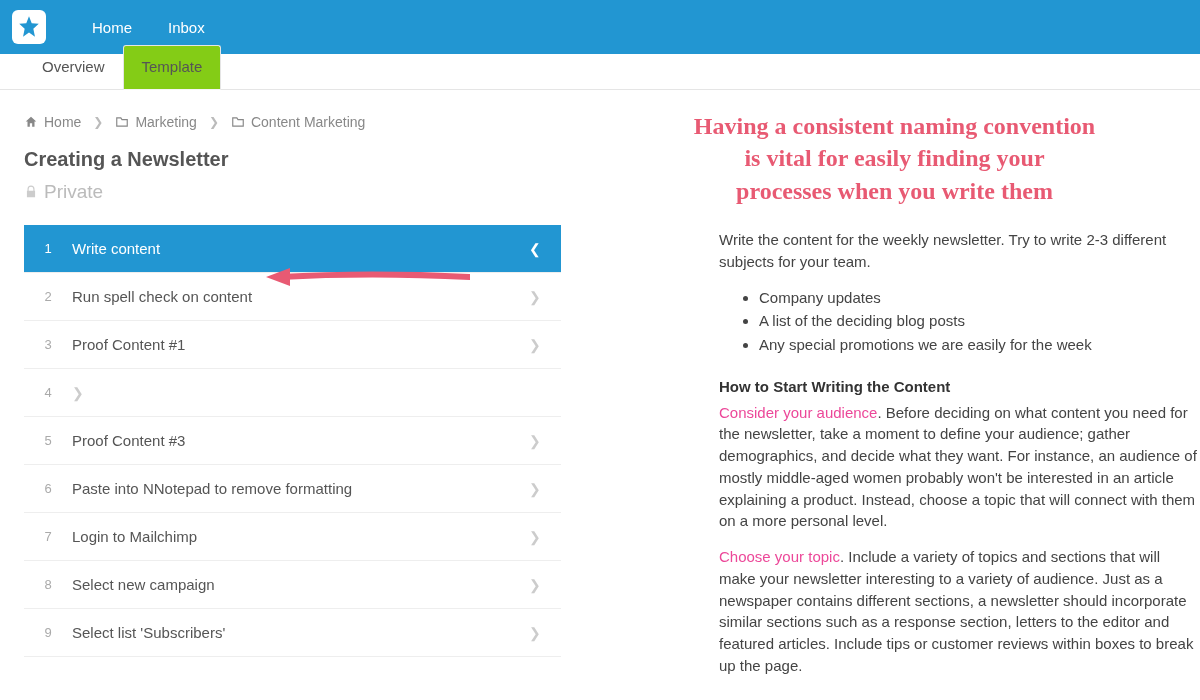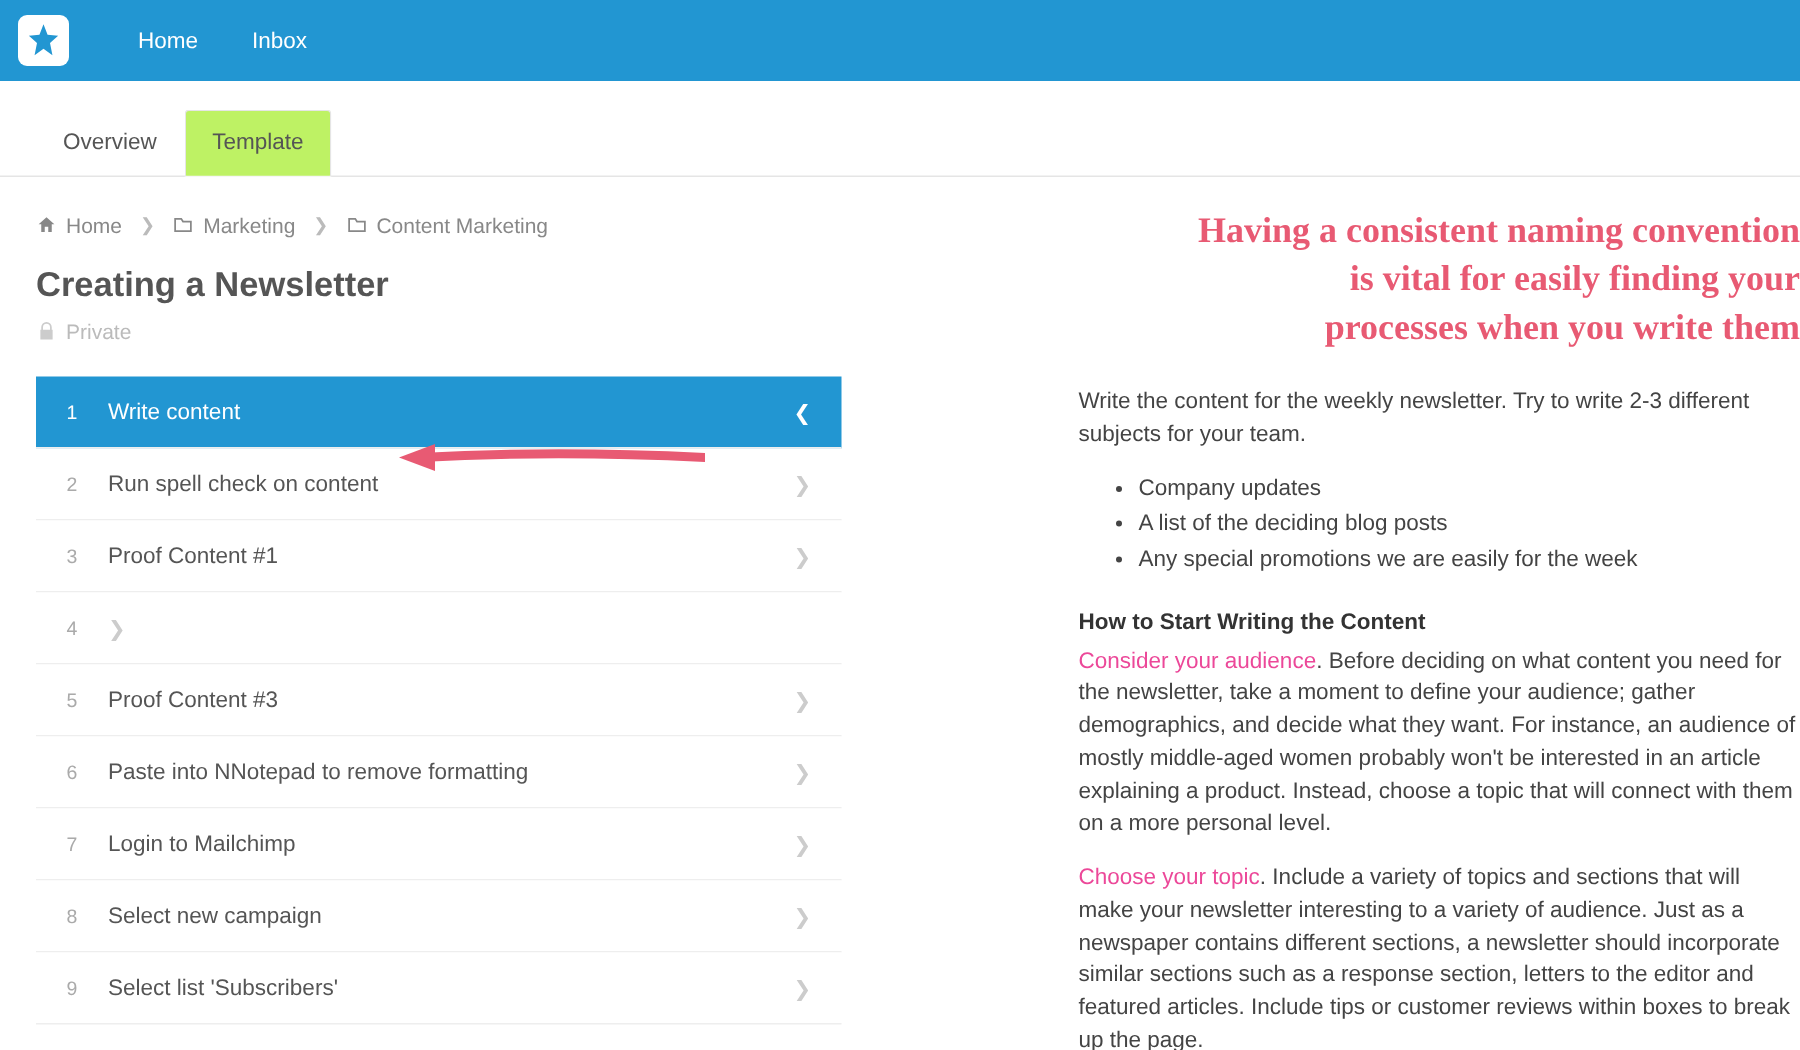--- a/index.html
+++ b/index.html
@@ -29,30 +29,30 @@
     color: #fff;
     font-size: 15px;
     padding: 0 18px;
     cursor: pointer;
   }
   .tabstrip {
     display: flex;
     align-items: flex-end;
     padding: 8px 24px 0 24px;
     border-bottom: 1px solid #e5e5e5;
-    height: 64px;
+    height: 36px;
   }
   .tab {
     padding: 12px 18px 14px 18px;
     font-size: 15px;
     color: #555;
     cursor: pointer;
   }
   .tab.active {
-    background: #bef264;
+    background: #84cc16;
     border: 1px solid #e5e5e5;
     border-bottom: 1px solid #f6f6f6;
     color: #555;
     margin-bottom: -1px;
     border-radius: 3px 3px 0 0;
   }
   .content-wrap {
     display: flex;
     height: calc(100% - 106px);
   }
@@ -65,28 +65,28 @@
     display: flex;
     align-items: center;
     gap: 12px;
     color: #888;
     font-size: 14px;
     margin-bottom: 18px;
   }
   .bc-item { display: flex; align-items: center; gap: 6px; cursor: pointer; }
   .bc-sep { color: #bbb; font-size: 12px; }
   .page-title {
-    font-size: 23px;
+    font-size: 20px;
     font-weight: 700;
     color: #555;
     margin-bottom: 10px;
   }
   .privacy {
     color: #bbb;
-    font-size: 14px;
+    font-size: 19px;
     display: flex; align-items:center; gap:6px;
     margin-bottom: 22px;
   }
   .step-list { }
   .step {
     display: flex;
     align-items: center;
     height: 48px;
     border-bottom: 1px solid #eee;
     cursor: pointer;
@@ -119,21 +119,21 @@
     flex: 1;
     padding: 20px 0 0 24px;
     position: relative;
     overflow: hidden;
   }
   .annotation {
     color: #e85a73;
     font-size: 24px;
     font-weight: 700;
     line-height: 1.35;
-    text-align: right;
+    text-align: center;
     font-family: Georgia, "Times New Roman", serif;
     margin-bottom: 22px;
   }
   .arrow {
     position: absolute;
     top: 172px;
     left: 260px;
   }
   .arrow svg { width: 210px; height: 30px; }
   .doc {

